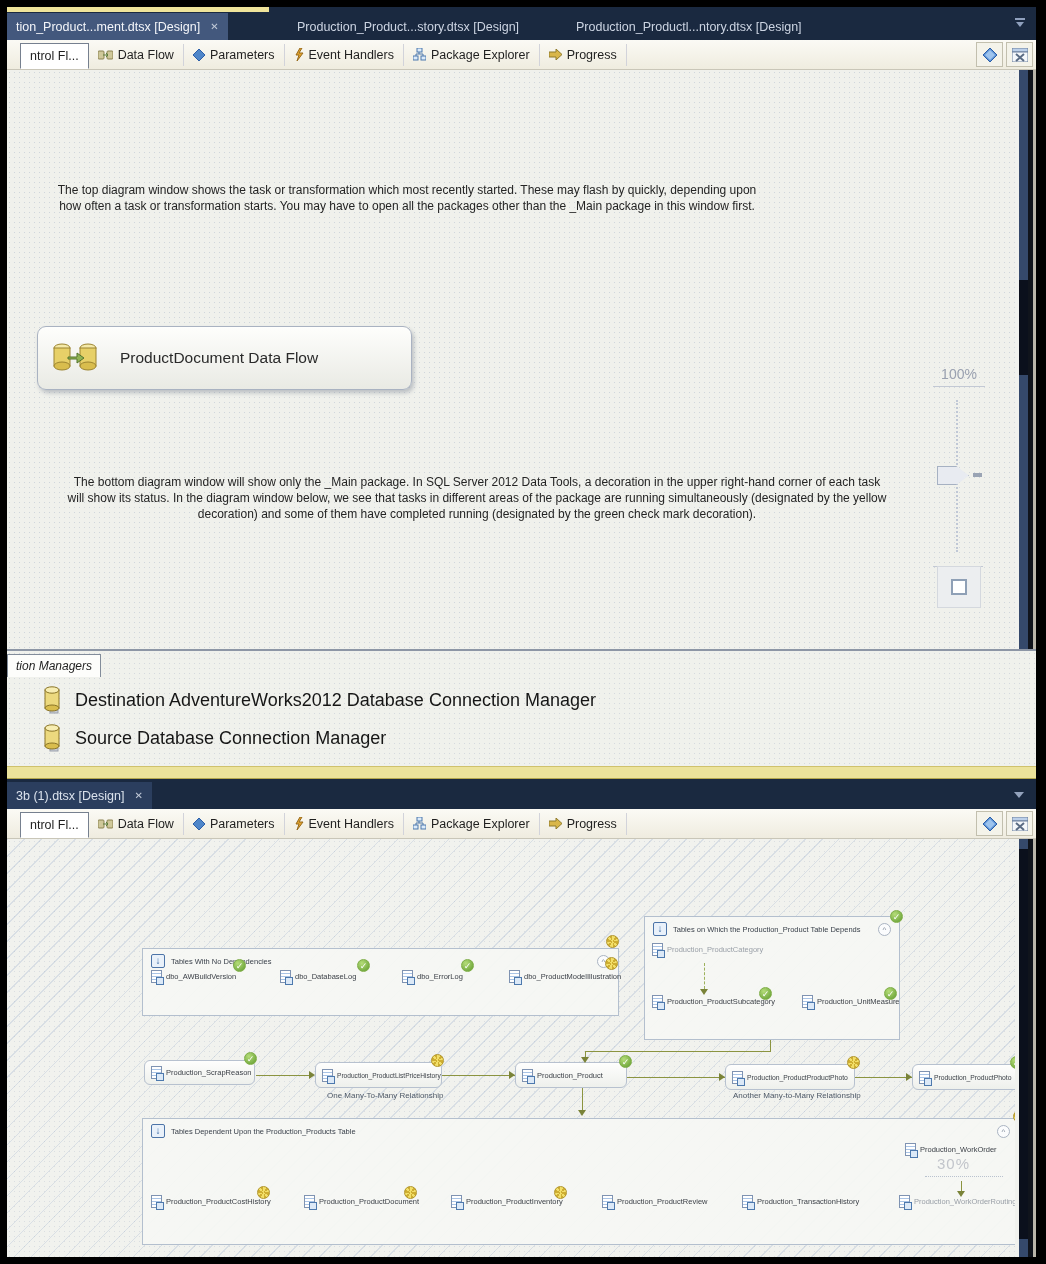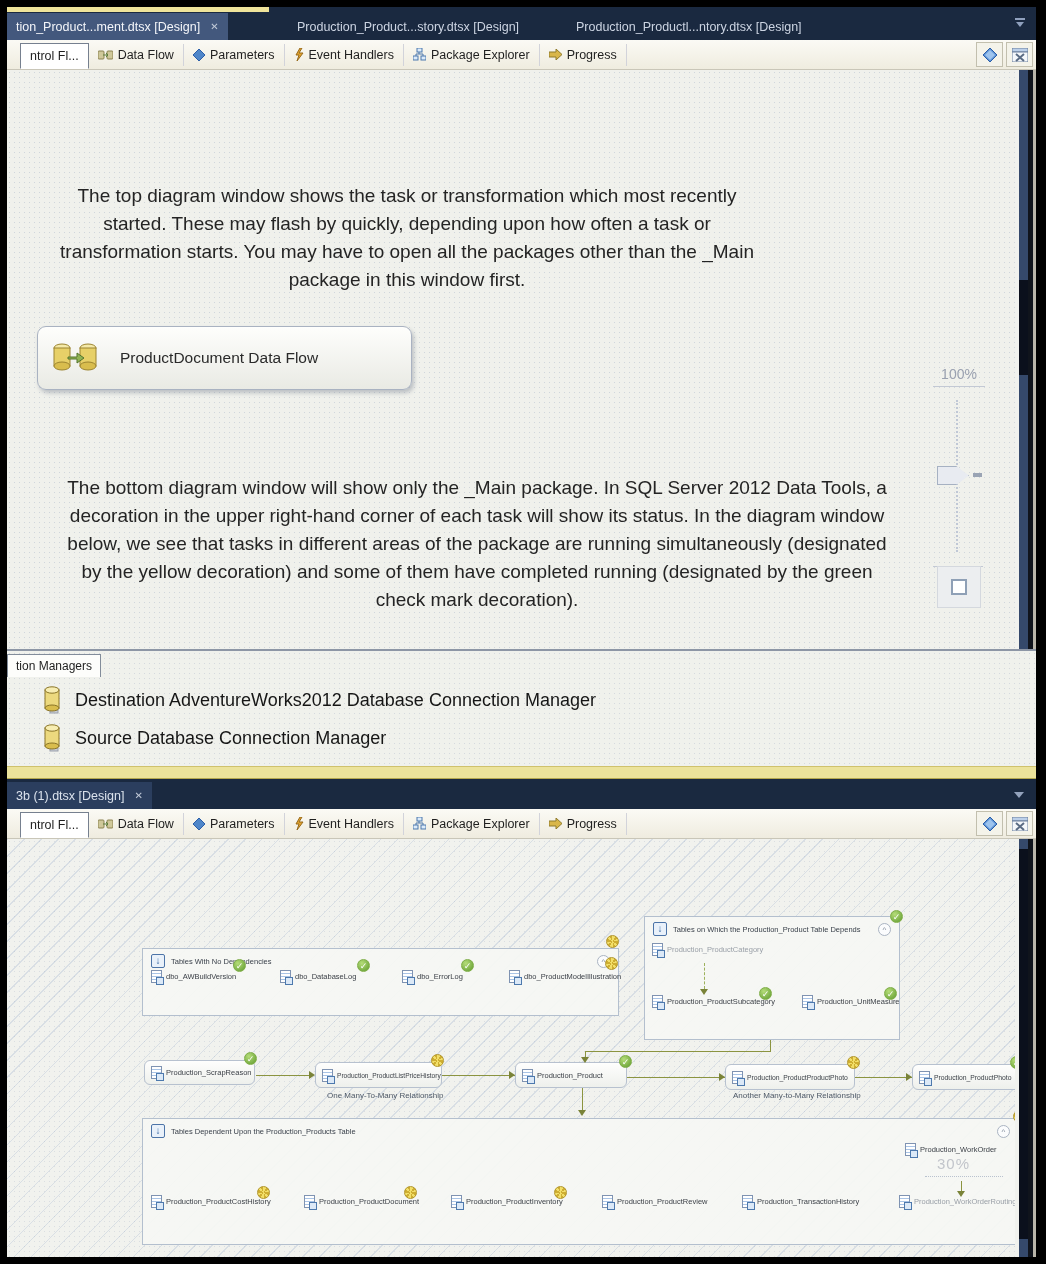--- a/index.html
+++ b/index.html
@@ -20,38 +20,38 @@
 
   
   .desbar{position:relative;width:100%;height:30px;background:linear-gradient(#fbfaf5,#efecdf);border-bottom:1px solid #c9c6b8;display:flex;align-items:center;}
   .destab{display:flex;align-items:center;gap:5px;height:22px;padding:0 9px;font-size:12.5px;color:#1f1f1f;border-right:1px solid #d2d3da;white-space:nowrap;}
   .destab.sel{background:#fff;border:1px solid #76808f;border-bottom-color:#fff;height:26px;margin-top:2px;margin-left:13px;}
   .desbar .spacer{flex:1;}
   .ribtn{width:27px;height:25px;border:1px solid #c2bfae;background:#f4f3ea;display:flex;align-items:center;justify-content:center;margin-right:3px;}
 
   
   .surface1{position:relative;width:100%;height:579px;background:#f0f1ec;background-image:radial-gradient(rgba(150,165,190,.35) .7px,transparent .7px);background-size:5px 5px;overflow:hidden;}
-  .para{position:absolute;text-align:center;font-size:19px;line-height:28px;color:#242424;}
+  .para{position:absolute;text-align:center;font-size:12px;line-height:16px;color:#242424;}
   .taskbox{position:absolute;left:30px;top:256px;width:375px;height:64px;border:1px solid #a9b2c1;border-radius:9px;background:linear-gradient(#fefefc,#e9eae4);box-shadow:2px 3px 4px rgba(90,100,120,.35);display:flex;align-items:center;padding:0 14px;gap:22px;}
   .taskbox .lbl{font-size:15.5px;color:#2a2a2a;}
   .zoomw{position:absolute;left:922px;top:296px;width:60px;color:#8b93a3;}
   .zoomlvl{font-size:14px;text-align:center;color:#9aa1b0;}
   .zhr{border:none;border-top:1px solid #c3c9d4;margin:4px 4px 0 4px;}
   .ztrack{position:absolute;left:27px;top:34px;height:152px;border-left:2px dotted #c0c8d6;}
   .zthumb{position:absolute;left:8px;top:100px;width:32px;height:19px;background:#e8ebf1;border:1px solid #a6b1c2;clip-path:polygon(0 0,60% 0,100% 50%,60% 100%,0 100%);}
   .ztick{position:absolute;left:44px;top:107px;width:9px;height:4px;background:#9aa4b4;}
   .zhr2{position:absolute;left:4px;top:192px;width:50px;border:none;border-top:1px solid #c3c9d4;}
   .zfit{position:absolute;left:8px;top:200px;width:44px;height:42px;background:#eceef0;background-image:radial-gradient(rgba(140,155,185,.4) .7px,transparent .7px);background-size:4px 4px;border:1px solid #d4d8de;display:flex;align-items:center;justify-content:center;}
   .zfit b{width:16px;height:16px;border:2px solid #8fa0b6;background:#fff;display:block;}
   .vsb{position:absolute;right:0;top:0;bottom:0;width:21px;background:linear-gradient(90deg,#f1f2ee 0 4px,#35496b 4px 13px,#10141c 13px 18px,#b9b5a9 18px 21px);}
   .vsb .th{position:absolute;left:4px;width:9px;background:#0b101c;}
 
   
   .connpane{position:relative;width:100%;height:117px;background:#f0f1ec;background-image:radial-gradient(rgba(150,165,190,.3) .7px,transparent .7px);background-size:5px 5px;border-top:2px solid #8d96a5;}
-  .conntab{position:absolute;left:0;top:3px;height:23px;padding:0 8px;background:#fdfdfb;border:1px solid #828c9a;border-bottom:none;font-size:12px;color:#1e1e1e;display:flex;align-items:center;}
+  .conntab{position:absolute;left:0;top:3px;height:23px;padding:0 8px;background:#fdfdfb;border:1px solid #828c9a;border-bottom:none;font-size:12px;color:#1e1e1e;display:flex;align-items:center;font-style:italic;}
   .connitem{position:absolute;display:flex;align-items:center;gap:12px;font-size:18px;color:#161616;}
 
   
   .splitter{width:100%;height:13px;background:#ece39b;border-top:1px solid #cfc16c;border-bottom:1px solid #b4a84f;}
 
   
   .surface2{position:relative;width:100%;height:418px;background:#f1f2ee;background-image:repeating-linear-gradient(135deg,rgba(130,155,195,.22) 0 1px,transparent 1px 12px),radial-gradient(rgba(150,165,190,.25) .6px,transparent .6px);background-size:auto,5px 5px;overflow:hidden;}
   .grp{position:absolute;background:rgba(246,247,244,.92);border:1px solid #b3bfce;}
   .gtitle{position:absolute;left:28px;top:8px;font-size:7.5px;color:#3b424c;white-space:nowrap;}
   .cicon{position:absolute;left:8px;top:5px;width:14px;height:14px;border:1px solid #4c74a8;border-radius:2px;background:#e9f1fa;color:#2f62a0;font-size:10px;line-height:12px;text-align:center;}

